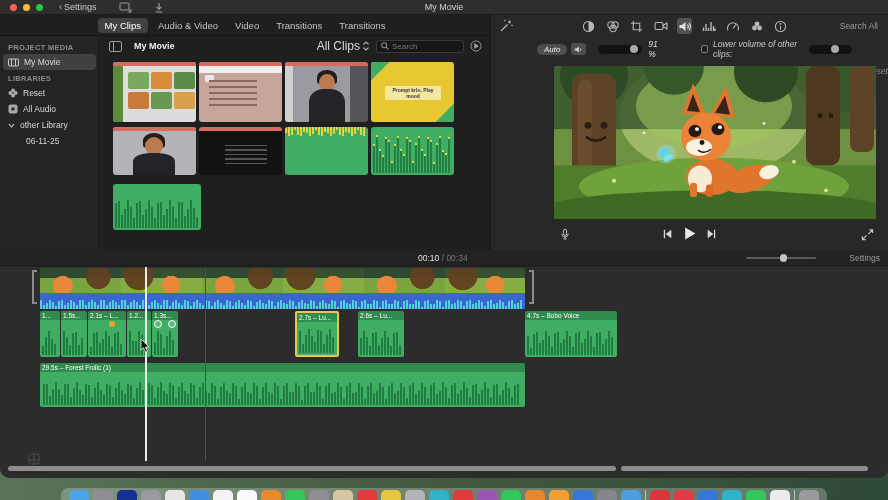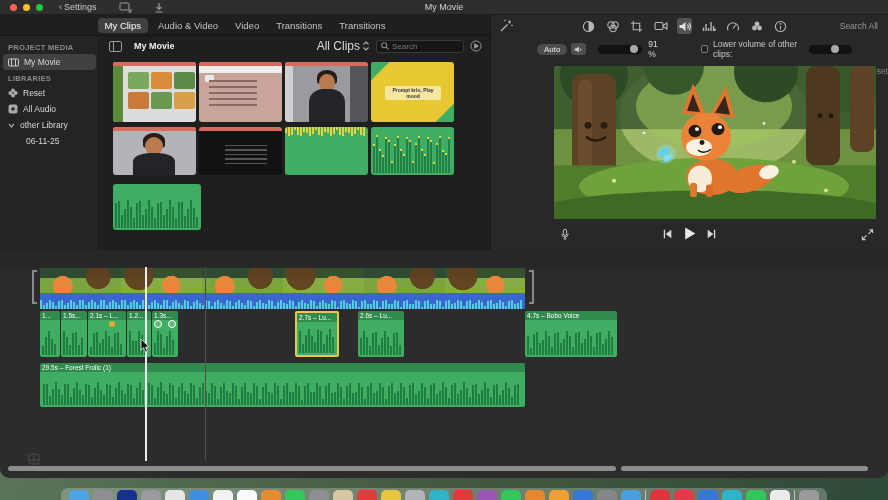--- a/index.html
+++ b/index.html
@@ -86,21 +86,21 @@
   
   .rpanel { position: absolute; left: 490px; top: 15px; width: 398px; height: 235px;
     background: #282828; border-left: 1px solid #161616; }
   .adjustbar { position: absolute; left: 0; top: 0; right: 0; height: 22px; display: flex; align-items: center; }
   .wand { margin-left: 8px; }
   .adj-icons { position: absolute; left: 90px; right: 100px; display: flex; justify-content: center; gap: 9px; align-items: center; }
   .adj-ic { width: 18px; height: 16px; display: flex; align-items: center; justify-content: center; border-radius: 3px; }
   .adj-ic.selected { background: #525252; }
   .reset-all { position: absolute; right: 10px; font-size: 8.5px; color: #9a9a9a; }
 
-  .volrow { position: absolute; left: 0; top: 24px; right: 0; height: 20px; display: flex; align-items: center; font-size: 8.5px; }
+  .volrow { position: absolute; left: 0; top: 24px; right: 0; height: 20px; display: flex; align-items: center; font-size: 8.5px; font-style: italic; }
   .auto-pill { margin-left: 46px; background: #4e4e4e; color: #eee; font-size: 8px; padding: 1px 7px; border-radius: 7px; }
   .spk-btn { margin-left: 4px; background: #4e4e4e; border-radius: 3px; width: 17px; height: 12px;
     display: flex; align-items: center; justify-content: center; }
   .slider { position: relative; background: #121212; border-radius: 5px; height: 9px; }
   .slider .knob { position: absolute; top: 0.5px; width: 8px; height: 8px; border-radius: 50%; background: #a8a8a8; }
   .vol-slider { margin-left: 12px; width: 52px; } .vol-slider .knob { left: 72%; }
   .vol-val { margin-left: 6px; color: #ddd; }
   .chk { margin-left: 36px; width: 8px; height: 8px; border: 1px solid #808080; border-radius: 2px; background: #1e1e1e; }
   .lower-label { margin-left: 5px; color: #c8c8c8; }
   .duck-slider { margin-left: 6px; width: 50px; } .duck-slider .knob { left: 52%; }
@@ -605,20 +605,29 @@
         </span>
       </div>
       <span class="expand">
         <svg width="13" height="13" viewBox="0 0 14 14" fill="none" stroke="#c8c8c8" stroke-width="1.2">
           <path d="M9 2 H12.5 V5.5 M12.5 2 L8 6.5 M5 12.5 H1.5 V9 M1.5 12.5 L6 8"></path>
         </svg>
       </span>
     </div>
   </div>
 
+  <div class="tl-toolbar">
+    <span class="timecode">
+      <span class="tc-cur">00:10</span><span class="tc-sep"> / </span><span class="tc-tot">00:34</span>
+    </span>
+    <span class="zoom-slider">
+        <span class="zknob"></span>
+      </span>
+    <span class="settings-lbl">Settings</span>
+  </div>
 
   <div class="timeline">
     <div class="bracket bl"></div>
     <div class="bracket br"></div>
     <div class="filmstrip">
       <div class="frame"></div>
       <div class="frame"></div>
       <div class="frame"></div>
       <div class="frame"></div>
       <div class="frame"></div>

